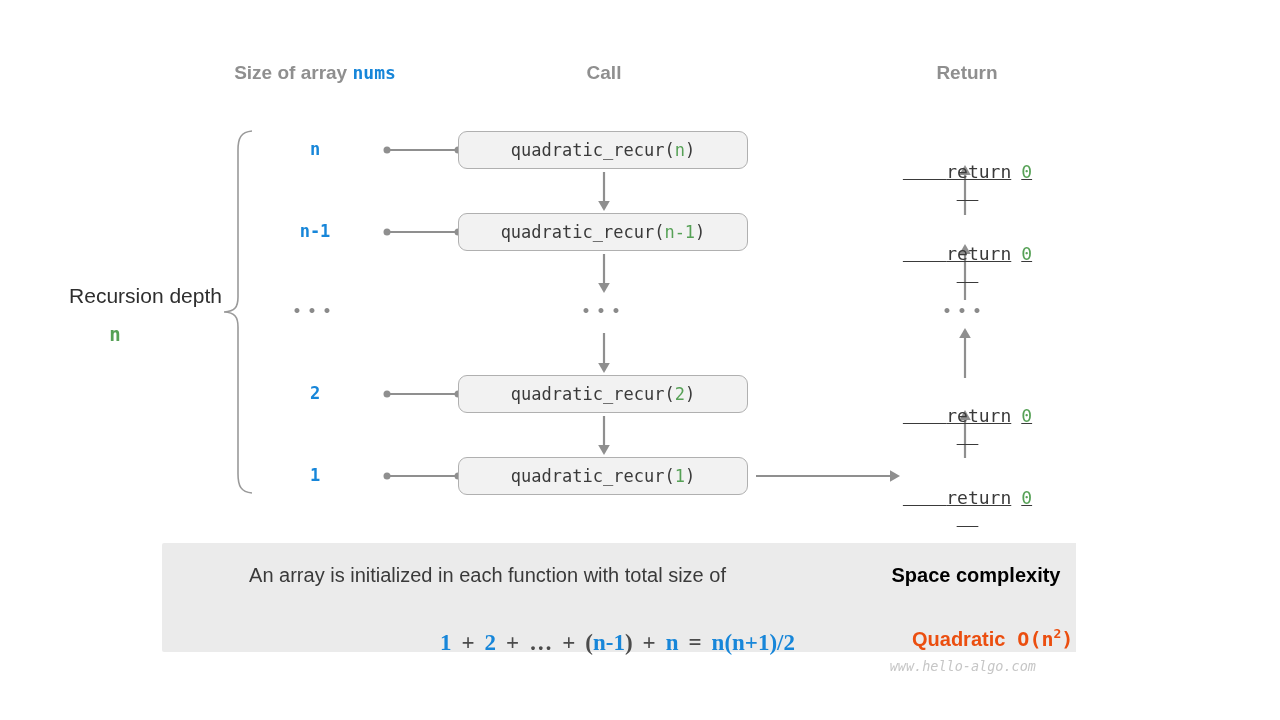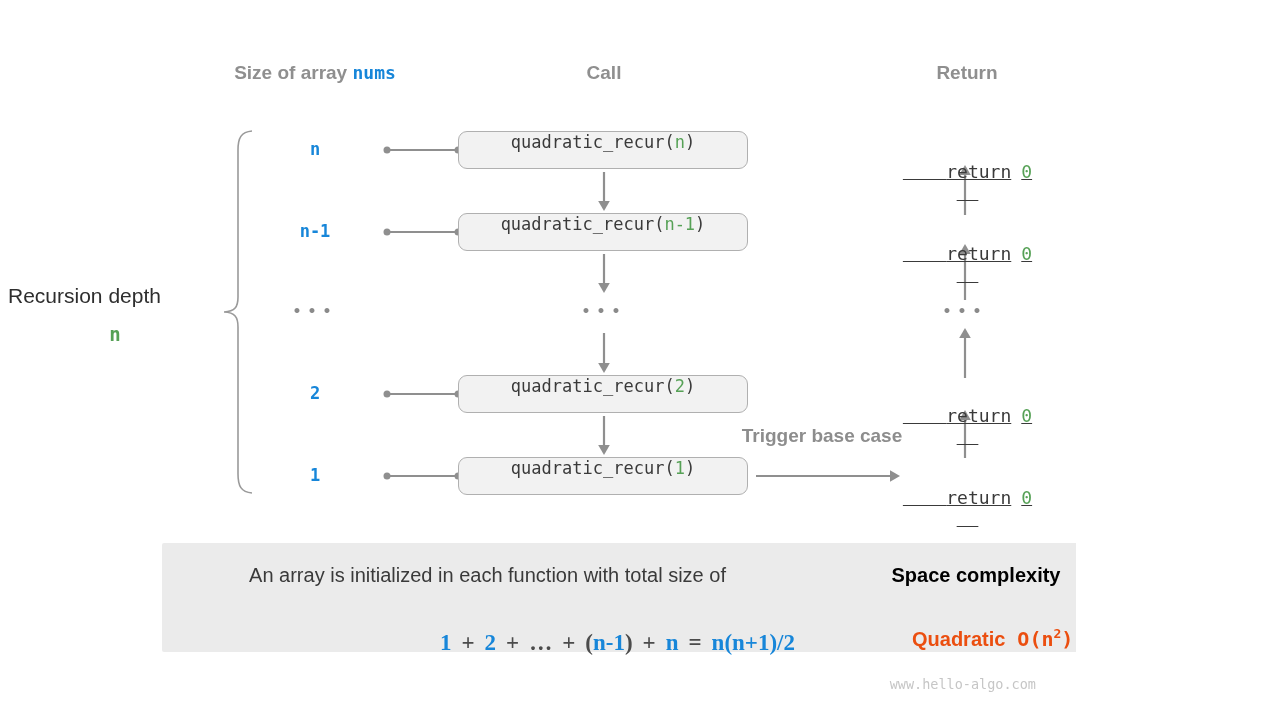--- a/index.html
+++ b/index.html
@@ -35,20 +35,21 @@
   }
   .callbox {
     left: 458px;
     width: 290px;
     height: 38px;
     box-sizing: border-box;
     background: #f2f2f2;
     border: 1.5px solid #b0b0b0;
     border-radius: 9px;
     display: flex;
+    align-items: center;
     justify-content: center;
     font-family: "DejaVu Sans Mono", monospace;
     font-size: 17px;
     font-weight: 500;
     color: #3a3a3a;
     white-space: pre;
   }
   .callbox .arg { color: #56a156; }
   .ret {
     left: 880px;
@@ -67,21 +68,21 @@
     font-size: 14px;
     font-weight: bold;
     letter-spacing: 6px;
     text-align: center;
     font-family: "DejaVu Sans", sans-serif;
   }
   .depth-title {
     left: 8px; width: 214px;
     font-size: 21px;
     color: #2e2e2e;
-    text-align: left;
+    text-align: right;
   }
   .depth-n {
     left: 8px; width: 214px;
     font-family: "DejaVu Sans Mono", monospace;
     font-weight: bold;
     font-size: 19px;
     color: #56a156;
     text-align: center;
   }
   .trigger {
@@ -130,24 +131,25 @@
   }
   .complexity .big-o {
     font-family: "DejaVu Sans Mono", monospace;
     margin-left: 12px;
   }
   .complexity sup {
     font-size: 13px;
     font-family: "DejaVu Sans Mono", monospace;
   }
   .footer {
-    right: 40px; top: 676px;
+    right: 40px; top: 658px;
     font-family: "DejaVu Sans Mono", monospace;
     font-size: 13.5px;
     color: #c6c6c6;
+    font-style: italic;
   }
   svg.overlay {
     position: absolute;
     left: 0; top: 0;
     pointer-events: none;
   }
 </style>
 </head>
 <body>
 
@@ -262,21 +264,20 @@
   <div class="abs dots" style="left:890px; top:303px; width:150px;">•••</div>
 
   <div class="abs size-label" style="top:383px;">2</div>
   <div class="abs callbox" style="top:375px;">
     <span>quadratic_recur(</span><span class="arg">2</span><span>)</span>
   </div>
   <div class="abs ret" style="top:384px;">
     <span>return</span><span class="zero">0</span>
   </div>
 
-  <div class="abs trigger" style="top:425px;">Trigger base case</div>
 
   <div class="abs size-label" style="top:465px;">1</div>
   <div class="abs callbox" style="top:457px;">
     <span>quadratic_recur(</span><span class="arg">1</span><span>)</span>
   </div>
   <div class="abs ret" style="top:466px;">
     <span>return</span><span class="zero">0</span>
   </div>
 
   <div class="abs panel">

